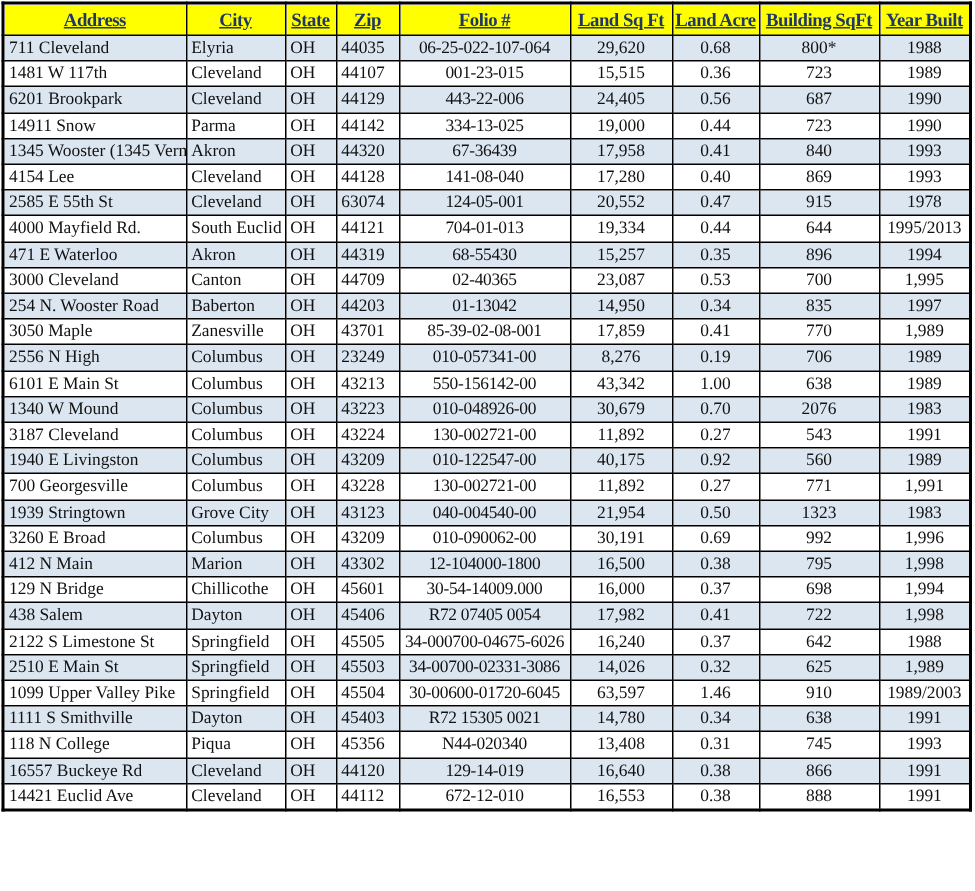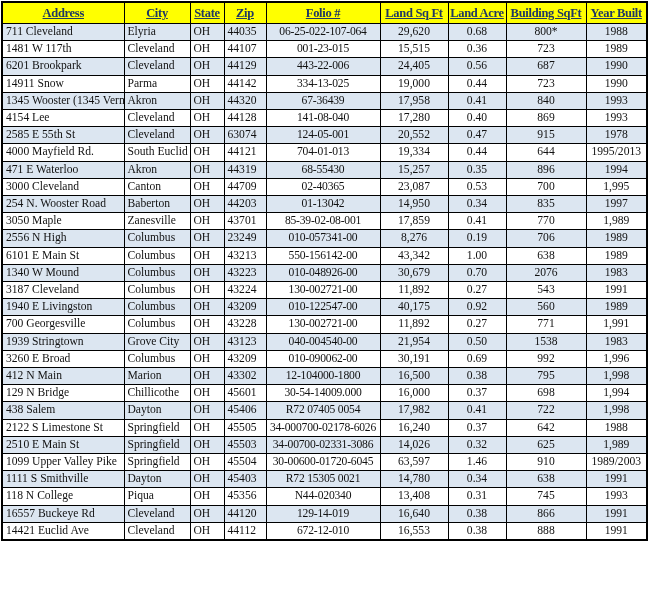--- a/index.html
+++ b/index.html
@@ -281,21 +281,21 @@
           <td class="align-center">1,991</td>
         </tr>
         <tr>
           <td class="align-left">1939 Stringtown</td>
           <td class="align-left">Grove City</td>
           <td class="align-left">OH</td>
           <td class="align-left">43123</td>
           <td class="align-center col-folio">040-004540-00</td>
           <td class="align-center">21,954</td>
           <td class="align-center">0.50</td>
-          <td class="align-center">1538</td>
+          <td class="align-center">1323</td>
           <td class="align-center">1983</td>
         </tr>
         <tr>
           <td class="align-left">3260 E Broad</td>
           <td class="align-left">Columbus</td>
           <td class="align-left">OH</td>
           <td class="align-left">43209</td>
           <td class="align-center col-folio">010-090062-00</td>
           <td class="align-center">30,191</td>
           <td class="align-center">0.69</td>
@@ -333,21 +333,21 @@
           <td class="align-center">17,982</td>
           <td class="align-center">0.41</td>
           <td class="align-center">722</td>
           <td class="align-center">1,998</td>
         </tr>
         <tr>
           <td class="align-left">2122 S Limestone St</td>
           <td class="align-left">Springfield</td>
           <td class="align-left">OH</td>
           <td class="align-left">45505</td>
-          <td class="align-center col-folio">34-000700-02178-6026</td>
+          <td class="align-center col-folio">34-000700-04675-6026</td>
           <td class="align-center">16,240</td>
           <td class="align-center">0.37</td>
           <td class="align-center">642</td>
           <td class="align-center">1988</td>
         </tr>
         <tr>
           <td class="align-left">2510 E Main St</td>
           <td class="align-left">Springfield</td>
           <td class="align-left">OH</td>
           <td class="align-left">45503</td>

